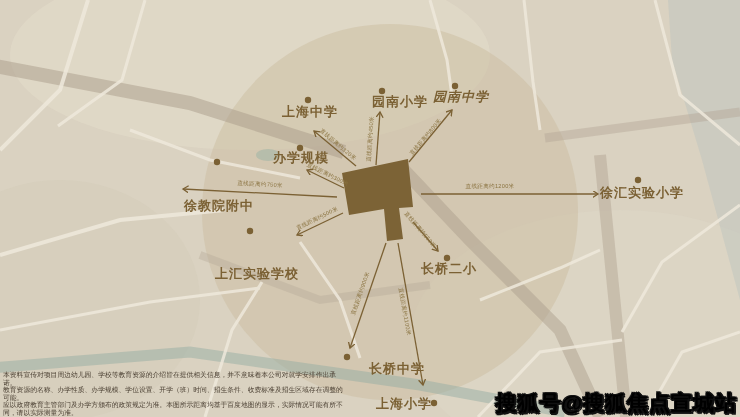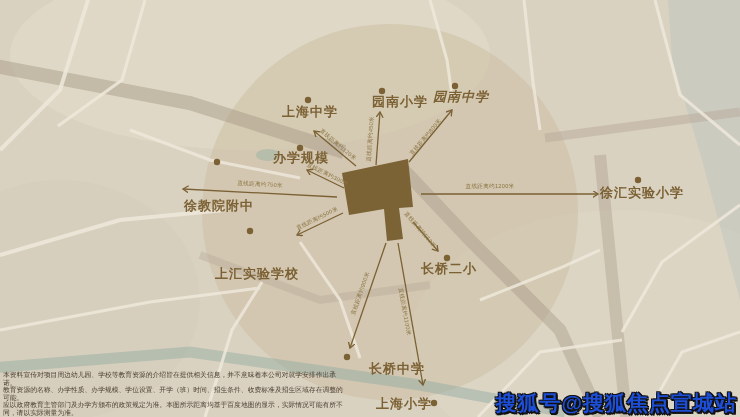--- a/index.html
+++ b/index.html
@@ -19,21 +19,21 @@
     font-size:5.6px;fill:#8a7340;letter-spacing:.3px;
     font-family:"Liberation Sans",sans-serif;
   }
   .disclaimer{
     position:absolute;left:3px;top:371px;width:345px;
     font-size:6.8px;line-height:7.6px;color:#4c4134;
     font-family:"Liberation Sans",sans-serif;
   }
   .watermark{
     position:absolute;right:3px;bottom:0px;
-    font-size:21px;font-weight:bold;letter-spacing:1px;color:#1d4ed8;
+    font-size:21px;font-weight:bold;letter-spacing:1px;color:#000000;
     text-shadow:2px 2px 0 #111,-1px -1px 0 #111,1px -1px 0 #111,-1px 1px 0 #111,2px 0 0 #111,0 2px 0 #111;
     font-family:"Liberation Sans",sans-serif;white-space:nowrap;
   }
 </style>
 </head>
 <body>
 
 <div class="stage">
 
   <svg width="740" height="417" viewBox="0 0 740 417">

